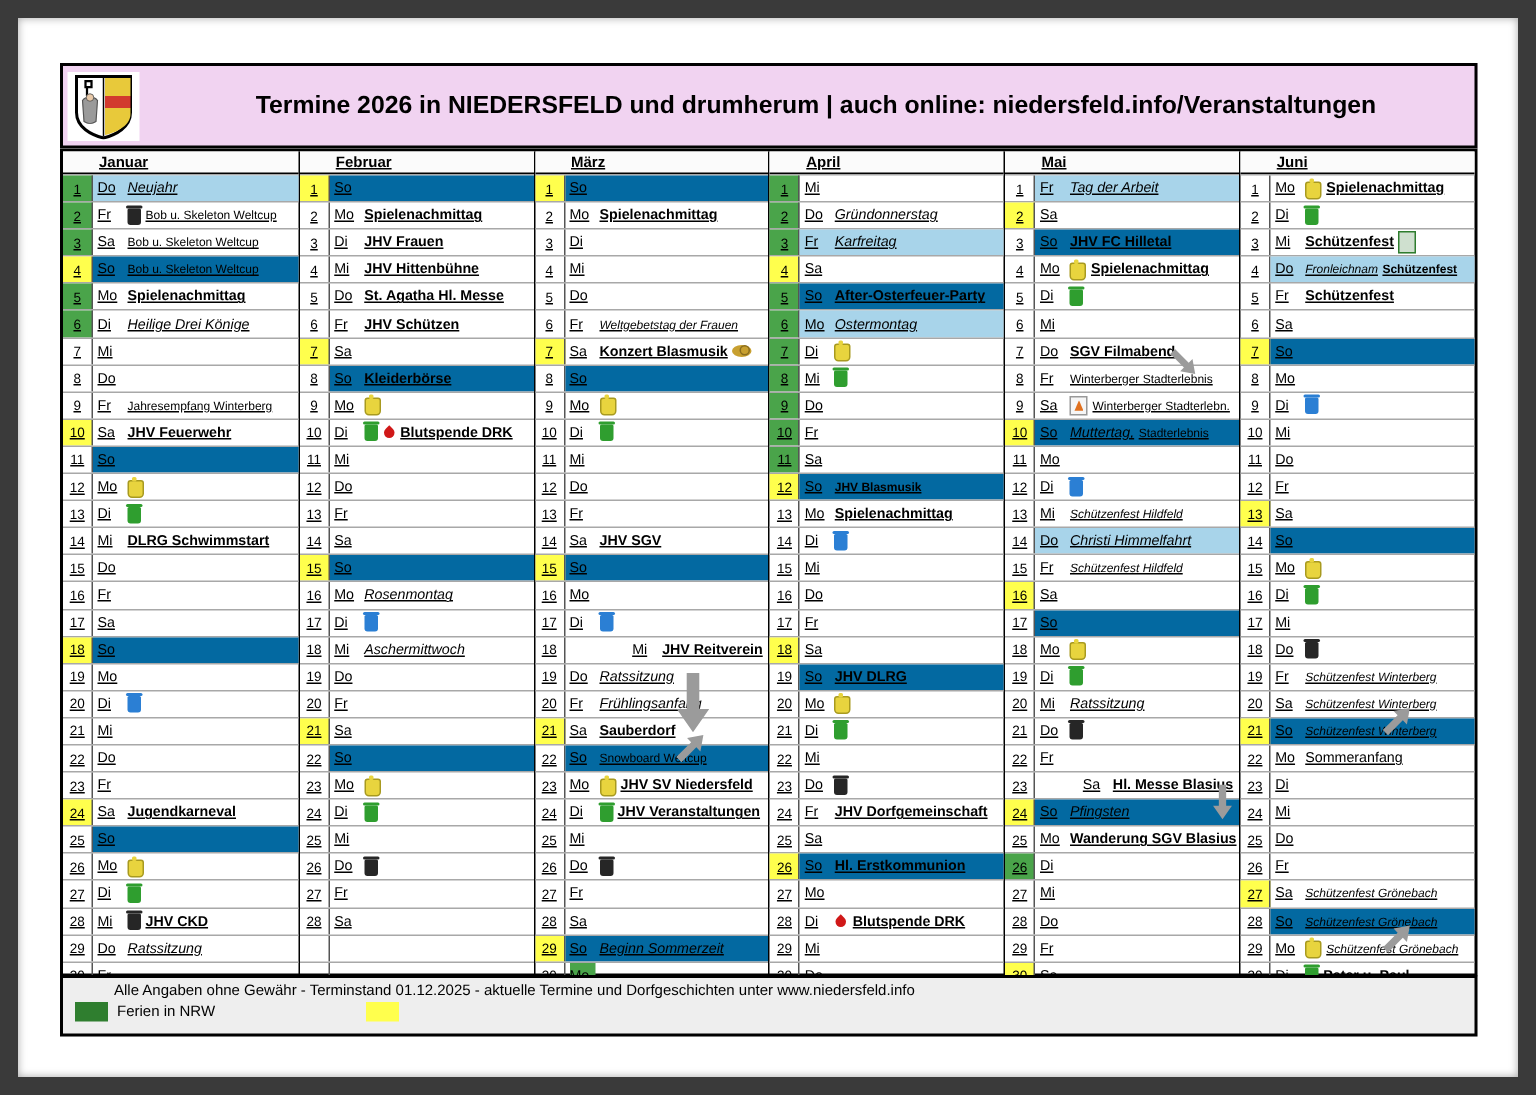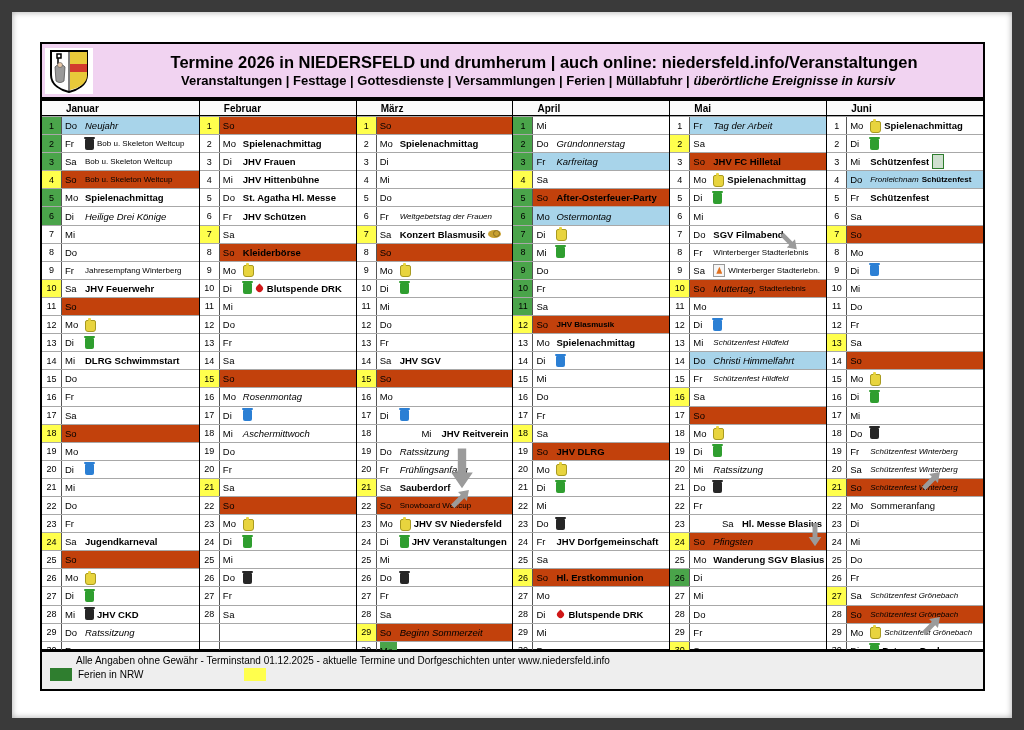--- a/index.html
+++ b/index.html
@@ -12,33 +12,33 @@
     border:2px solid #000;display:flex;align-items:center;}
   .logo{width:48px;height:46px;background:#fff;margin-left:3px;flex:none;display:flex;
     align-items:center;justify-content:center;}
   .hdr-text{flex:1;text-align:center;line-height:1.25;}
   .hdr-title{font-size:16.5px;font-weight:bold;color:#000;margin-left:12px;}
   .hdr-sub{font-size:13px;font-weight:bold;color:#000;}
   .hdr-sub .it{font-style:italic;}
   
   .cal{position:absolute;left:28px;top:87px;width:941px;height:548px;border:2px solid #000;
     display:grid;grid-template-columns:repeat(6,1fr);background:#fff;}
-  .month-col{border-left:1.5px solid #000;min-width:0;}
+  .month-col{border-left:1.5px solid #000;min-width:0;text-decoration:underline;}
   .month-col:first-child{border-left:none;}
   .month-header{height:14px;border-bottom:1.5px solid #000;font-size:10px;font-weight:bold;
     padding-left:24px;display:flex;align-items:center;background:#fbfbfb;}
   .day-row{height:17.1px;border-top:1px solid #a8a8a8;display:flex;position:relative;}
   .day-row:first-of-type{border-top:none;}
   .num{width:19px;flex:none;border-right:1px solid #555;font-size:9px;color:#000;
     display:flex;align-items:center;justify-content:center;}
   .nbg-g{background:#4AA44A;}
   .nbg-y{background:#FFFF4D;}
   .body{flex:1;min-width:0;display:flex;align-items:center;gap:3px;padding-left:3px;
     font-size:9.5px;overflow:hidden;white-space:nowrap;}
-  .rbg-o{background:#c2410c;}
+  .rbg-o{background:#0369a1;}
   .rbg-b{background:#A8D4EA;}
   .al-r{justify-content:flex-end;padding-right:4px;}
   .wd{width:17px;flex:none;height:100%;display:inline-flex;align-items:center;}
   .wbg-g{background:#4AA44A;}
   .st-b{font-weight:bold;}
   .st-i{font-style:italic;}
   .st-bs{font-weight:bold;font-size:8px;}
   .st-is{font-style:italic;font-size:8px;}
   .st-rs{font-size:8px;text-align:center;}
   
@@ -93,21 +93,20 @@
           <rect x="21" y="3" width="17" height="12" fill="#e8c93a"></rect>
           <rect x="21" y="15" width="17" height="8" fill="#d23a2e"></rect>
           <path d="M21 23 h17 v4 c0 7 -8 12 -17 14 Z" fill="#e8c93a"></path>
           <path d="M8 5 h4 v4 h-4 z M9 9 v6" stroke="#000" stroke-width="1.5" fill="none"></path>
           <path d="M6 18 c2 -3 8 -3 10 0 l-1 14 c-3 2 -5 2 -8 0 Z" fill="#9a9a9a" stroke="#555" stroke-width="0.8"></path>
           <circle cx="11" cy="16" r="2.5" fill="#e9c9a8" stroke="#555" stroke-width="0.6"></circle>
         </svg>
       </div>
       <div class="hdr-text">
         <div class="hdr-title">Termine 2026 in NIEDERSFELD und drumherum | auch online: niedersfeld.info/Veranstaltungen</div>
-        <div class="hdr-sub"><span>Veranstaltungen | Festtage | Gottesdienste | Versammlungen | Ferien | Müllabfuhr | </span><span class="it">überörtliche Ereignisse in kursiv</span></div>
       </div>
     </div>
 
     <div class="cal">
         <div class="month-col">
           <div class="month-header">Januar</div>
           <div class="day-row">
             <span class="num nbg-g">1</span>
             <span class="body rbg-b">
               <span class="wd">Do</span>

